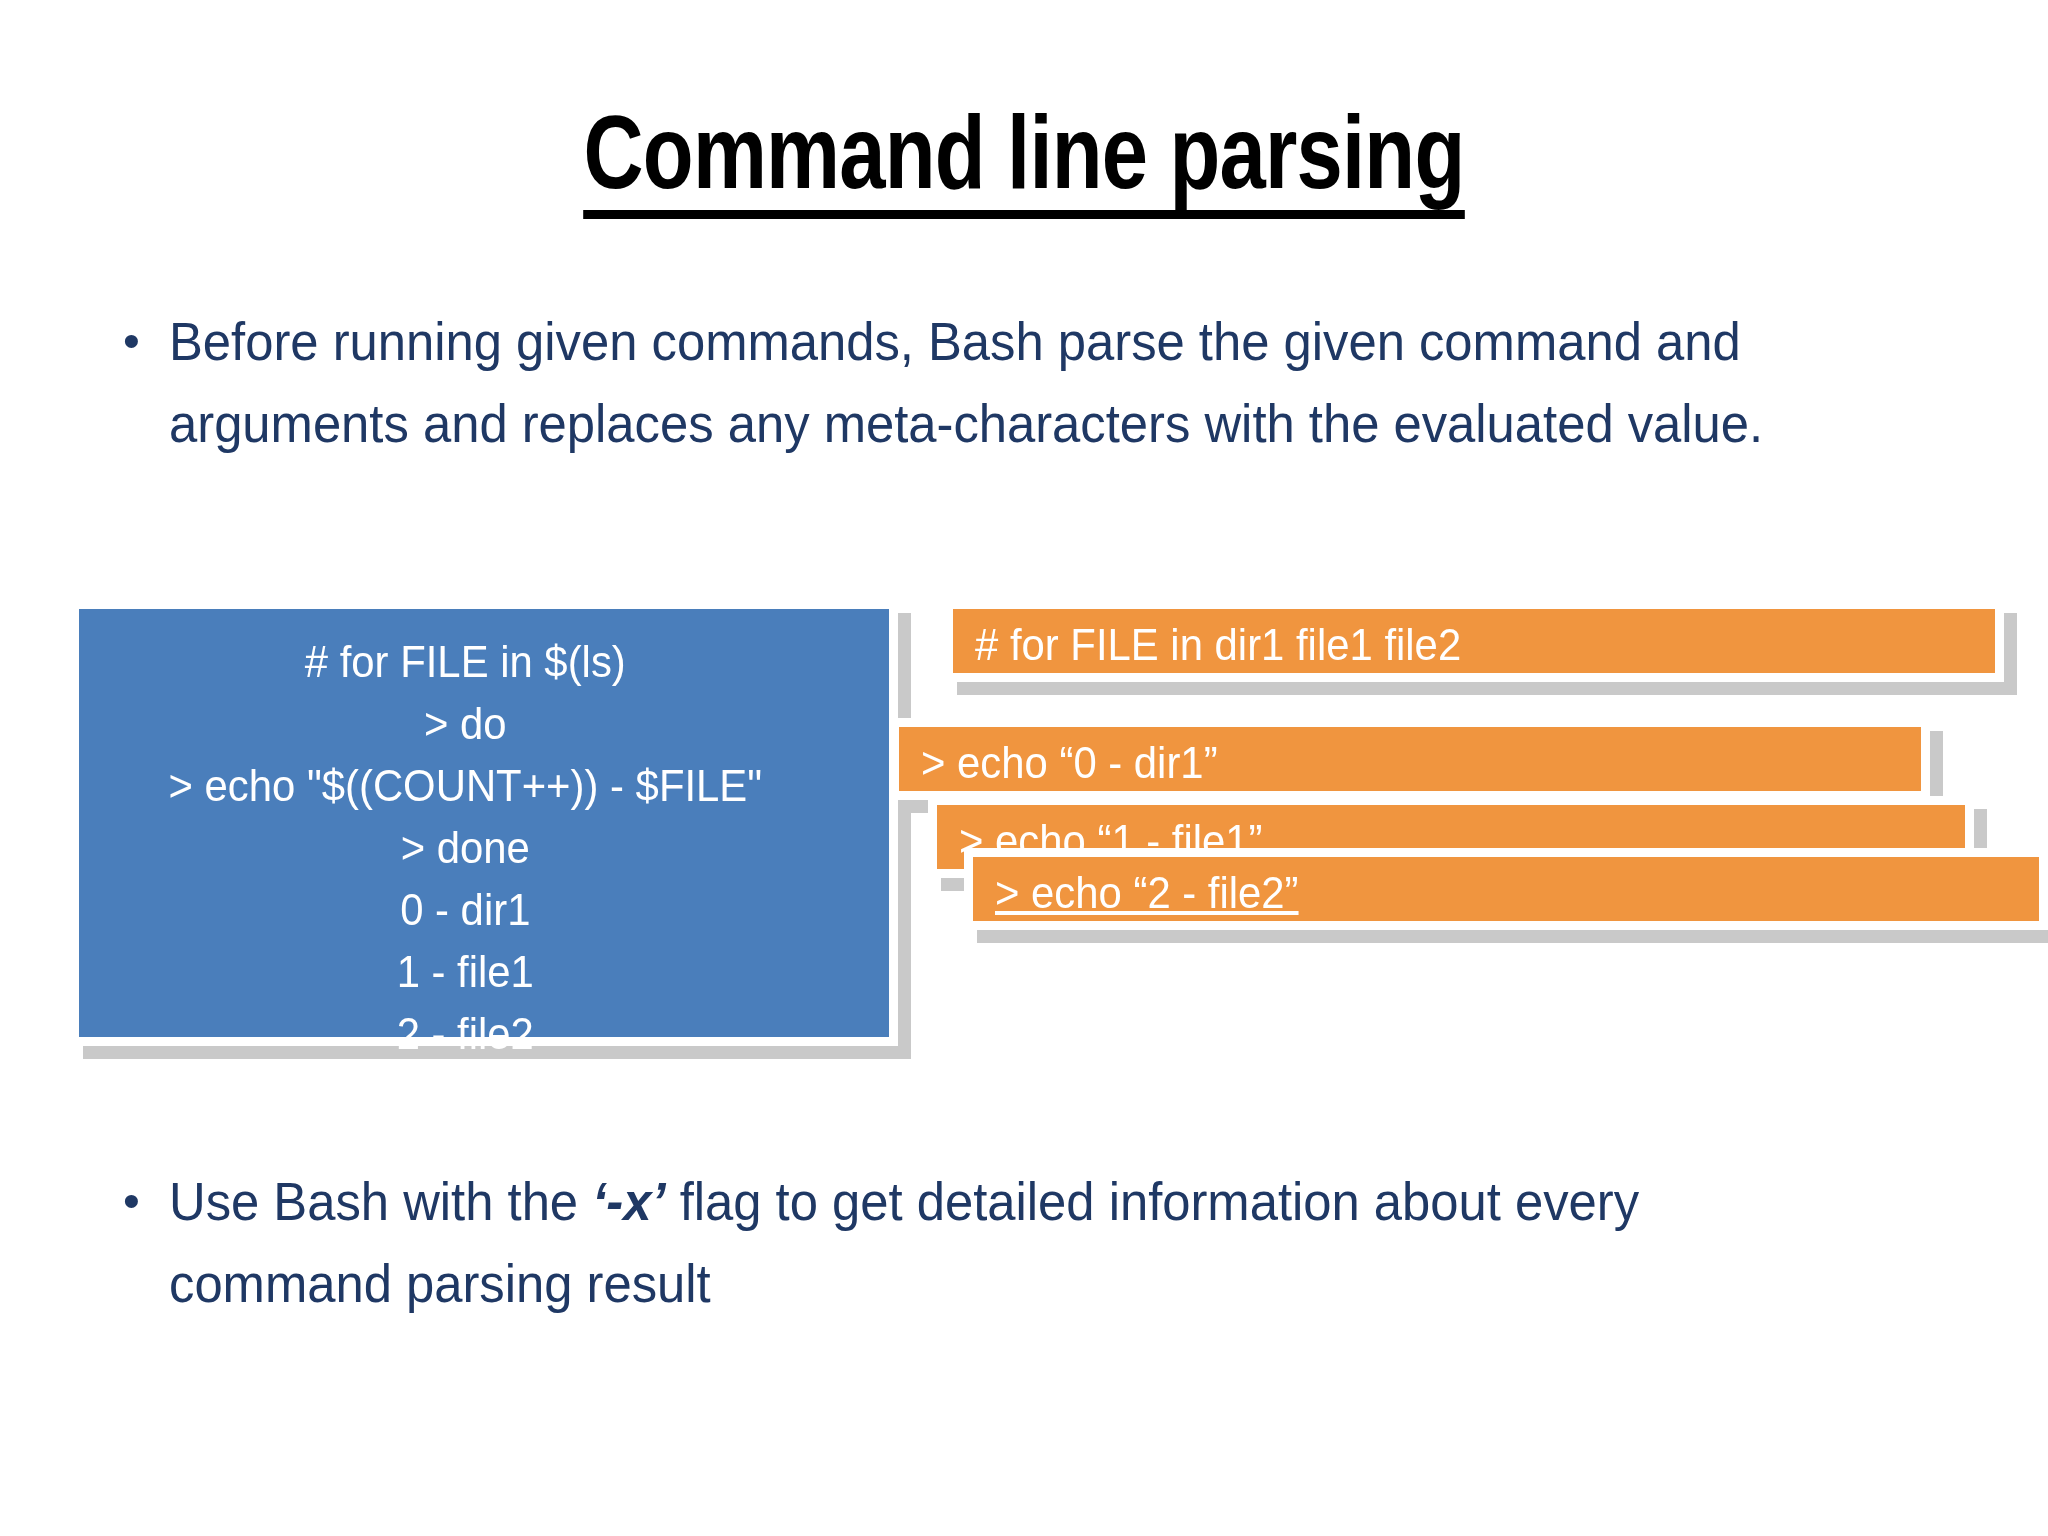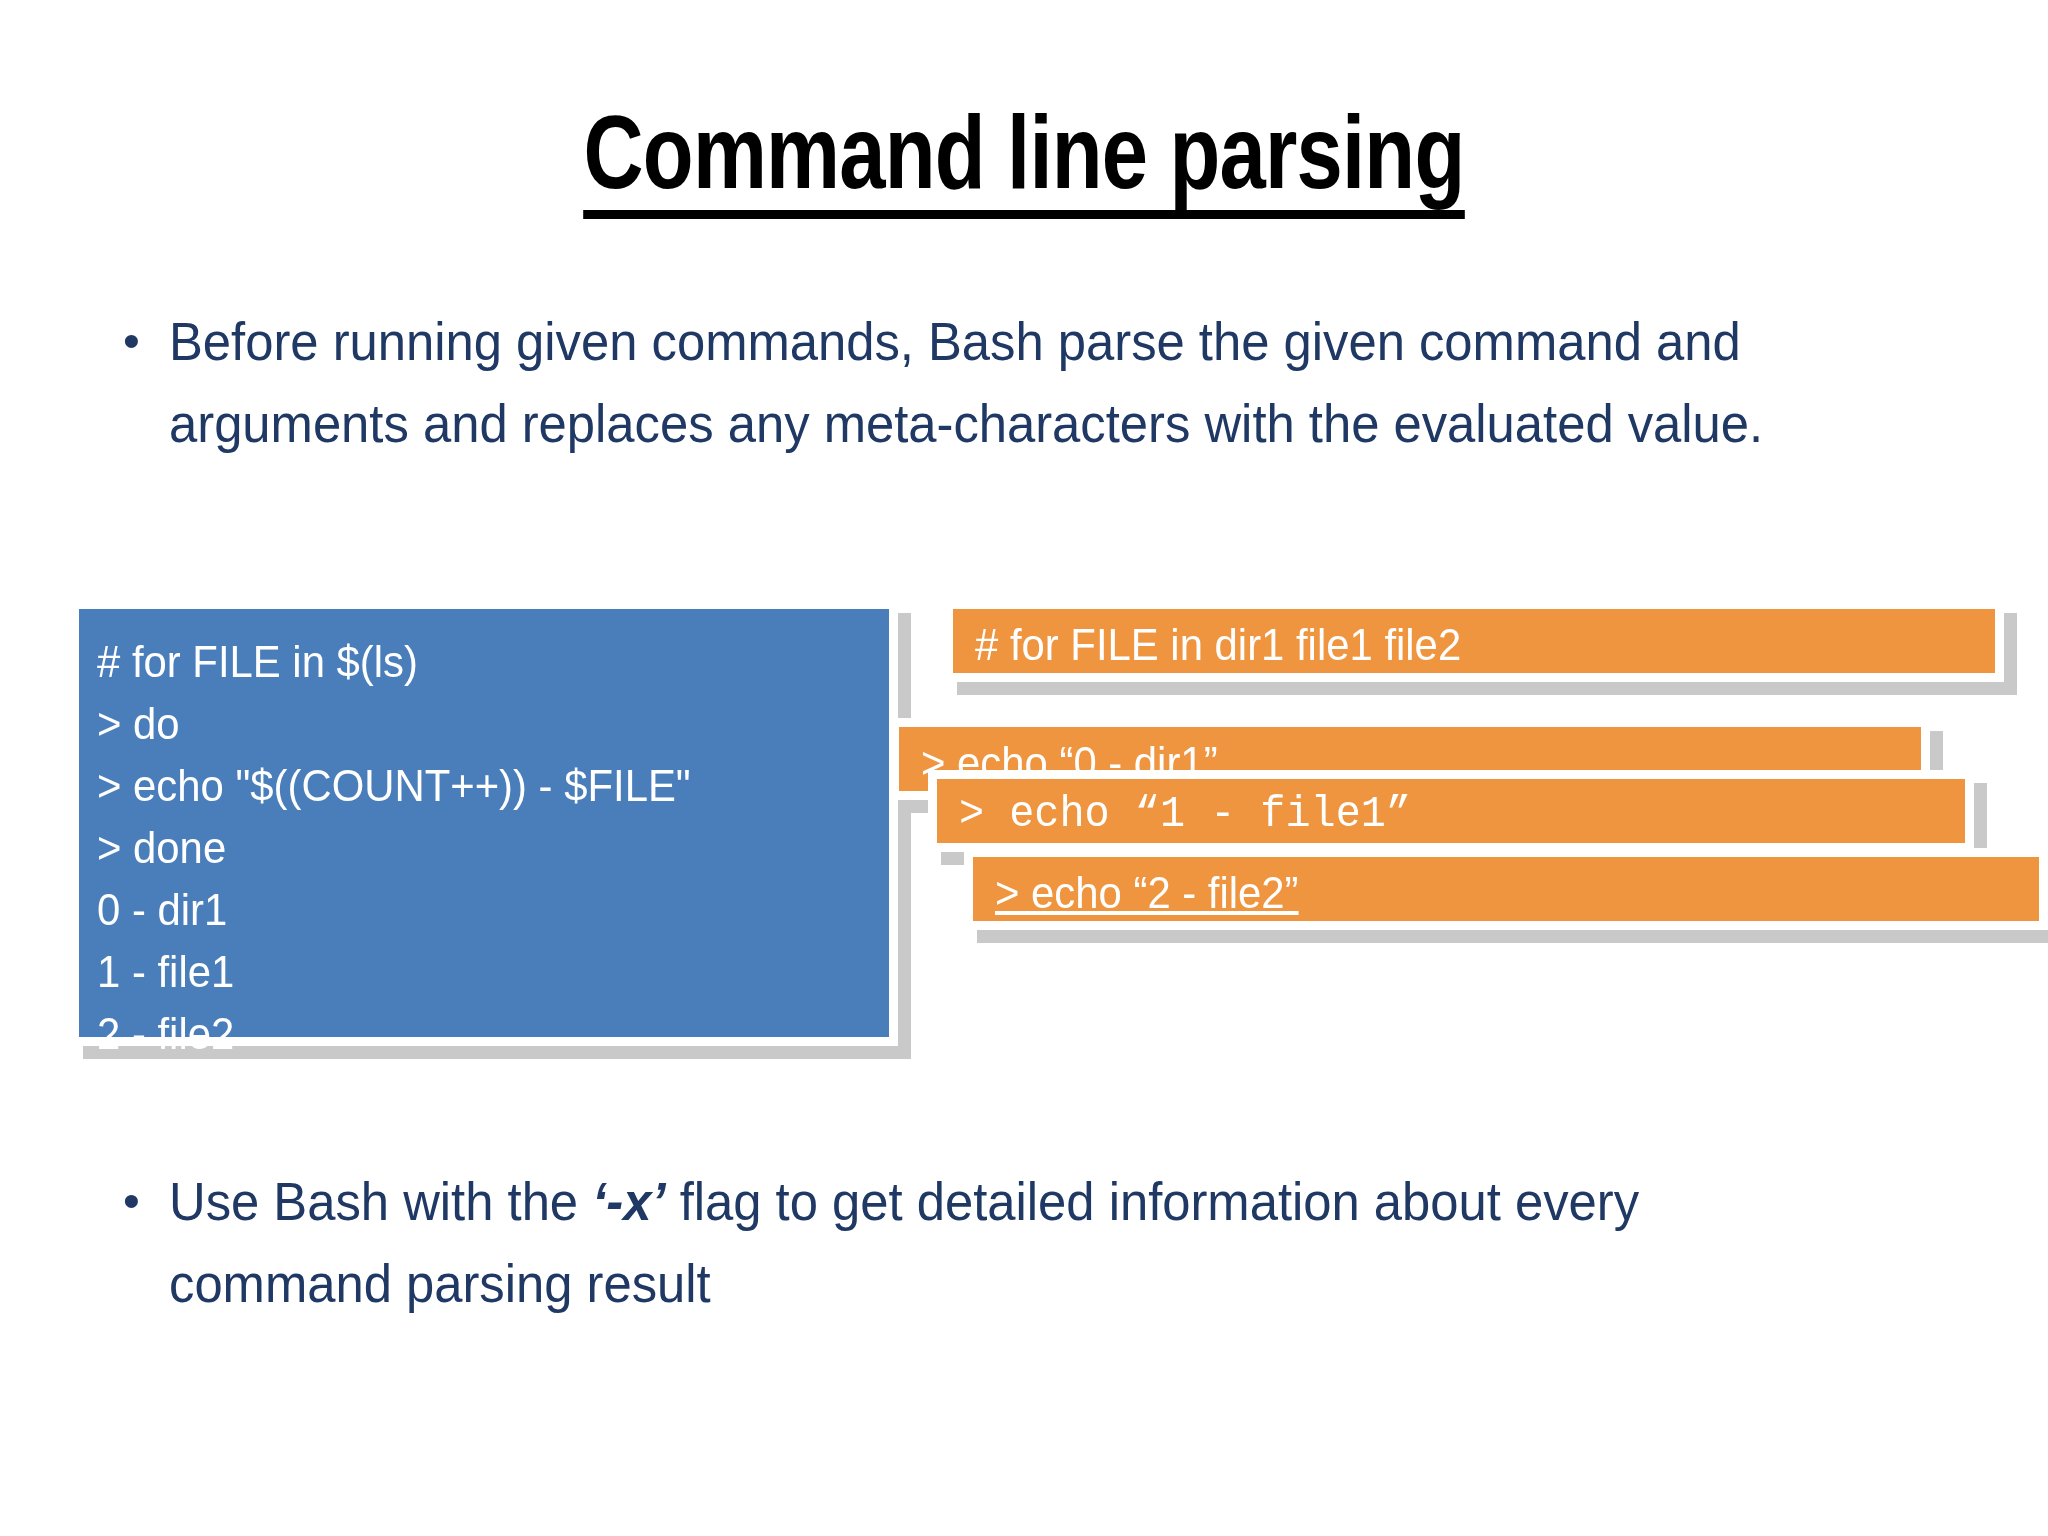--- a/index.html
+++ b/index.html
@@ -87,20 +87,21 @@
   }
 
   
   #blue-code-box {
     left: 70px;
     top: 600px;
     width: 828px;
     height: 446px;
     background: #4A7EBB;
     padding: 22px 0 0 18px;
+    text-align: center;
   }
   #blue-code-box .code-line {
     font-size: 45px;
     line-height: 62px;
     white-space: pre;
   }
 
   
   .orange-box {
     background: #F0953F;
@@ -109,21 +110,21 @@
     padding-left: 22px;
   }
   .orange-box .code-line {
     font-size: 45px;
     line-height: 56px;
     white-space: pre;
   }
 
   #orange-box-1 { left: 944px; top: 600px;  width: 1060px; height: 82px; }
   #orange-box-2 { left: 890px; top: 718px;  width: 1040px; height: 82px; }
-  #orange-box-3 { left: 928px; top: 770px;  width: 1046px; height: 82px; font-family: Liberation Mono, monospace; }
+  #orange-box-3 { left: 928px; top: 796px;  width: 1046px; height: 82px; }
   #orange-box-4 { left: 964px; top: 848px;  width: 1084px; height: 82px; text-decoration: underline; }
 </style>
 </head>
 <body>
 
 <div id="slide-title">
   <span class="ul">Command line parsing</span>
 </div>
 
 <div class="bullet-block" id="bullet-1">

